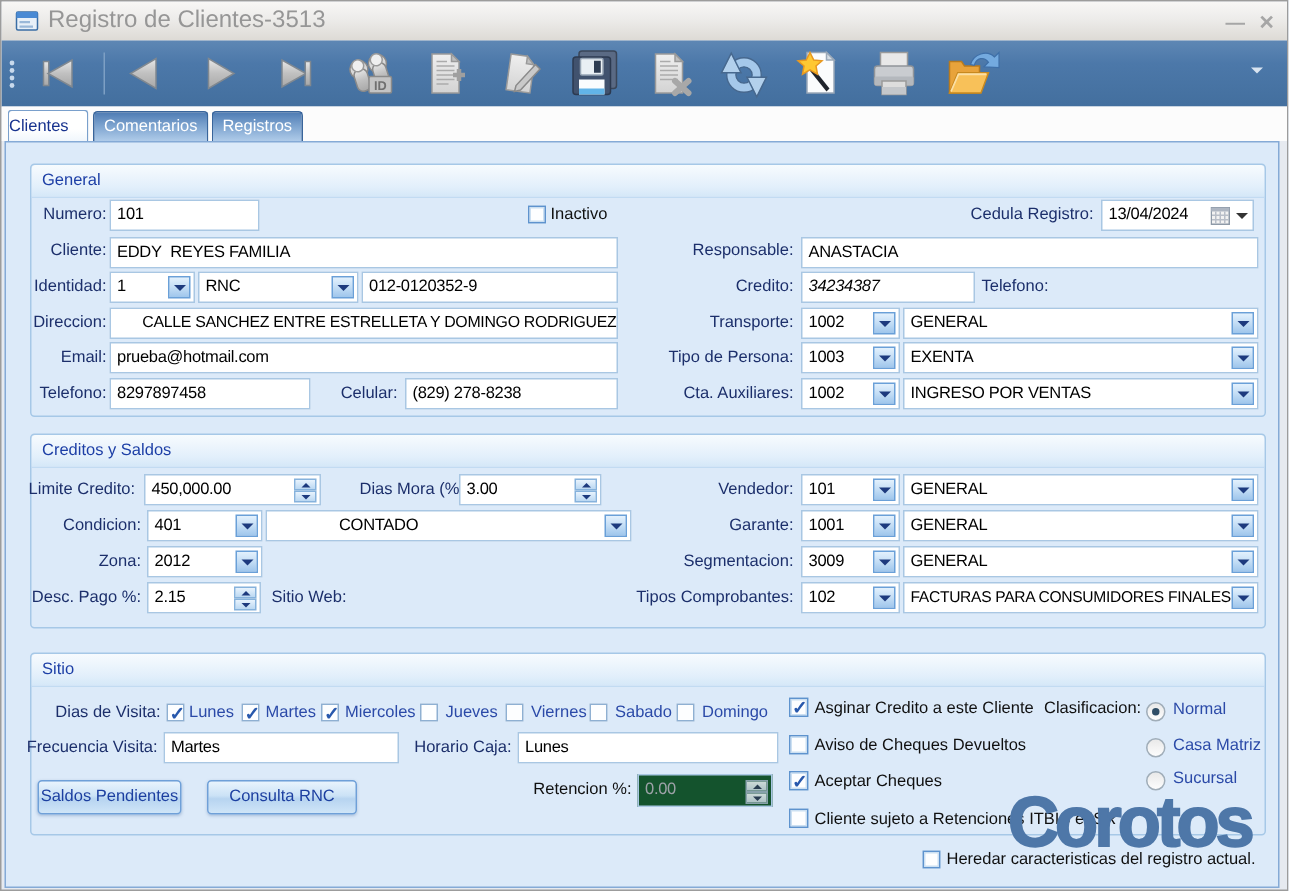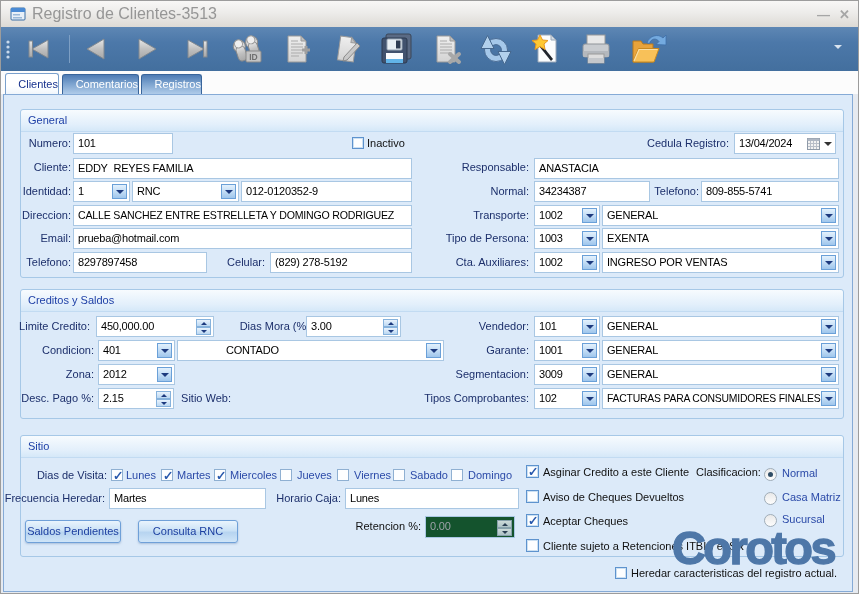--- a/index.html
+++ b/index.html
@@ -5,22 +5,22 @@
   html,body{margin:0;padding:0;}
   body{font-family:"Liberation Sans", sans-serif;}
   .window{position:relative;width:859px;height:594px;overflow:hidden;background:#E6EAF0;box-sizing:border-box;border:1px solid #9C9C9C;}
   .titlebar{position:absolute;left:0;top:0;width:859px;height:26px;background:linear-gradient(180deg,#F8F7F6 0%,#EDECEA 45%,#DDDAD5 100%);}
   .title-text{position:absolute;left:31px;top:4px;font-size:16px;color:#969696;}
   .tbtn{position:absolute;top:6px;font-size:13px;font-weight:bold;color:#A6A6A6;}
   .toolbar{position:absolute;left:0;top:26px;width:859px;height:44px;background:linear-gradient(180deg,#6C92BE 0%,#56809F 10%,#4E7AAB 55%,#44709F 100%);}
   .toolbar{background:linear-gradient(180deg,#5E87B4 0%,#4C78A9 35%,#436F9E 100%);}
   .tsep{position:absolute;left:68px;top:8px;width:1px;height:28px;background:#7D9FC4;}
   .tabstrip{position:absolute;left:0;top:70px;width:859px;height:23px;background:#FCFCFC;}
-  .tab-active{position:absolute;left:4px;top:72px;width:54px;height:21px;background:linear-gradient(180deg,#FFFFFF 60%,#F0F6FC 100%);border:1px solid #7AA0CC;border-bottom:none;border-radius:3px 3px 0 0;box-sizing:border-box;color:#17328E;font-size:11px;text-align:right;line-height:20px;z-index:3;}
-  .tab-i{position:absolute;top:73px;height:20px;background:linear-gradient(180deg,#4F7CB4 0%,#7BA2CE 45%,#AFCBE9 100%);border:1px solid #39659B;border-bottom:none;border-radius:3px 3px 0 0;box-sizing:border-box;color:#FFFFFF;font-size:11px;text-align:right;line-height:19px;z-index:2;}
+  .tab-active{position:absolute;left:4px;top:72px;width:54px;height:21px;background:linear-gradient(180deg,#FFFFFF 60%,#F0F6FC 100%);border:1px solid #7AA0CC;border-bottom:none;border-radius:3px 3px 0 0;box-sizing:border-box;color:#17328E;font-size:11px;text-align:left;line-height:20px;z-index:3;}
+  .tab-i{position:absolute;top:73px;height:20px;background:linear-gradient(180deg,#4F7CB4 0%,#7BA2CE 45%,#AFCBE9 100%);border:1px solid #39659B;border-bottom:none;border-radius:3px 3px 0 0;box-sizing:border-box;color:#FFFFFF;font-size:11px;text-align:center;line-height:19px;z-index:2;}
   .page{position:absolute;left:2px;top:93px;width:850px;height:498px;background:#DCEAF9;border:1px solid #85AAD6;box-sizing:border-box;}
   .gb{position:absolute;left:19px;width:824px;border:1px solid #A6C8E7;border-radius:3px;box-sizing:border-box;}
   .gb-h{height:21px;background:linear-gradient(180deg,#F7FBFE 0%,#E2EFFB 70%,#D5E8F8 100%);border-bottom:1px solid #C2DBF2;border-radius:3px 3px 0 0;color:#1D3FA6;font-size:11px;line-height:21px;padding-left:7px;}
   .lbl{position:absolute;font-size:11px;color:#1C2F6B;text-align:right;white-space:nowrap;}
   .txt{position:absolute;font-size:11px;white-space:nowrap;}
   .inp{position:absolute;height:21px;background:#FFFFFF;border:1px solid #A9C7E3;box-sizing:border-box;font-size:11px;color:#000;line-height:19px;padding-left:4px;letter-spacing:-0.2px;white-space:nowrap;overflow:hidden;}
   .dd{position:absolute;top:2px;width:15px;height:15px;background:linear-gradient(180deg,#E3F1FD 0%,#C3DDF5 50%,#9FC6EC 100%);border:1px solid #6AA0D8;box-sizing:border-box;}
   .dd:after{content:"";position:absolute;left:3px;top:5px;width:0;height:0;border-left:4px solid transparent;border-right:4px solid transparent;border-top:4px solid #1D3A7E;}
   .spin{position:absolute;top:2px;right:2px;width:15px;height:15px;}
   .spin .u,.spin .d{position:absolute;left:0;width:15px;height:8px;background:linear-gradient(180deg,#E8F3FD 0%,#BBD8F2 100%);border:1px solid #86B2DC;box-sizing:border-box;}
@@ -224,62 +224,61 @@
 
   <div class="lbl" style="left:0;top:160px;width:70px;">Cliente:</div>
   <div class="inp" style="left:72px;top:157px;width:339px;">EDDY&nbsp; REYES FAMILIA</div>
   <div class="lbl" style="left:360px;top:160px;width:168px;">Responsable:</div>
   <div class="inp" style="left:533px;top:157px;width:305px;">ANASTACIA</div>
 
   <div class="lbl" style="left:0;top:184px;width:70px;">Identidad:</div>
   <div class="inp" style="left:72px;top:180px;width:57px;">1<div class="dd" style="right:2px;"></div></div>
   <div class="inp" style="left:131px;top:180px;width:107px;">RNC<div class="dd" style="right:2px;"></div></div>
   <div class="inp" style="left:240px;top:180px;width:171px;">012-0120352-9</div>
-  <div class="lbl" style="left:360px;top:184px;width:168px;">Normal:</div>
-  <div class="inp" style="left:533px;top:180px;width:116px;">34234387</div>
+  <div class="lbl" style="left:360px;top:184px;width:168px;">Credito:</div>
+  <div class="inp" style="left:533px;top:180px;width:116px;font-style:italic;">34234387</div>
   <div class="lbl" style="left:560px;top:184px;width:138px;">Telefono:</div>
-  <div class="inp" style="left:700px;top:180px;width:138px;">809-855-5741</div>
 
   <div class="lbl" style="left:0;top:208px;width:70px;">Direccion:</div>
-  <div class="inp" style="left:72px;top:204px;width:339px;font-size:10.6px;">CALLE SANCHEZ ENTRE ESTRELLETA Y DOMINGO RODRIGUEZ</div>
+  <div class="inp" style="left:72px;top:204px;width:339px;font-size:10.6px;text-align:right;">CALLE SANCHEZ ENTRE ESTRELLETA Y DOMINGO RODRIGUEZ</div>
   <div class="lbl" style="left:360px;top:208px;width:168px;">Transporte:</div>
   <div class="inp" style="left:533px;top:204px;width:66px;">1002<div class="dd" style="right:2px;"></div></div>
   <div class="inp" style="left:601px;top:204px;width:237px;">GENERAL<div class="dd" style="right:2px;"></div></div>
 
   <div class="lbl" style="left:0;top:231px;width:70px;">Email:</div>
   <div class="inp" style="left:72px;top:227px;width:339px;">prueba@hotmail.com</div>
   <div class="lbl" style="left:360px;top:231px;width:168px;">Tipo de Persona:</div>
   <div class="inp" style="left:533px;top:227px;width:66px;">1003<div class="dd" style="right:2px;"></div></div>
   <div class="inp" style="left:601px;top:227px;width:237px;">EXENTA<div class="dd" style="right:2px;"></div></div>
 
   <div class="lbl" style="left:0;top:255px;width:70px;">Telefono:</div>
   <div class="inp" style="left:72px;top:251px;width:134px;">8297897458</div>
   <div class="lbl" style="left:160px;top:255px;width:104px;">Celular:</div>
-  <div class="inp" style="left:269px;top:251px;width:142px;">(829) 278-5192</div>
+  <div class="inp" style="left:269px;top:251px;width:142px;">(829) 278-8238</div>
   <div class="lbl" style="left:360px;top:255px;width:168px;">Cta. Auxiliares:</div>
   <div class="inp" style="left:533px;top:251px;width:66px;">1002<div class="dd" style="right:2px;"></div></div>
   <div class="inp" style="left:601px;top:251px;width:237px;">INGRESO POR VENTAS<div class="dd" style="right:2px;"></div></div>
 
   <div class="lbl" style="left:0;top:319px;width:89px;">Limite Credito:</div>
   <div class="inp" style="left:95px;top:315px;width:118px;">450,000.00<div class="spin">
         <div class="u"></div>
         <div class="d"></div>
       </div></div>
   <div class="lbl" style="left:180px;top:319px;width:132px;">Dias Mora (%):</div>
   <div class="inp" style="left:305px;top:315px;width:95px;">3.00<div class="spin">
         <div class="u"></div>
         <div class="d"></div>
       </div></div>
   <div class="lbl" style="left:360px;top:319px;width:168px;">Vendedor:</div>
   <div class="inp" style="left:533px;top:315px;width:66px;">101<div class="dd" style="right:2px;"></div></div>
   <div class="inp" style="left:601px;top:315px;width:237px;">GENERAL<div class="dd" style="right:2px;"></div></div>
 
   <div class="lbl" style="left:0;top:343px;width:93px;">Condicion:</div>
   <div class="inp" style="left:97px;top:339px;width:77px;">401<div class="dd" style="right:2px;"></div></div>
-  <div class="inp" style="left:176px;top:339px;width:267px;padding-left:48px;">CONTADO<div class="dd" style="right:2px;"></div></div>
+  <div class="inp" style="left:176px;top:339px;width:244px;padding-left:48px;">CONTADO<div class="dd" style="right:2px;"></div></div>
   <div class="lbl" style="left:360px;top:343px;width:168px;">Garante:</div>
   <div class="inp" style="left:533px;top:339px;width:66px;">1001<div class="dd" style="right:2px;"></div></div>
   <div class="inp" style="left:601px;top:339px;width:237px;">GENERAL<div class="dd" style="right:2px;"></div></div>
 
   <div class="lbl" style="left:0;top:367px;width:93px;">Zona:</div>
   <div class="inp" style="left:97px;top:363px;width:77px;">2012<div class="dd" style="right:2px;"></div></div>
   <div class="lbl" style="left:360px;top:367px;width:168px;">Segmentacion:</div>
   <div class="inp" style="left:533px;top:363px;width:66px;">3009<div class="dd" style="right:2px;"></div></div>
   <div class="inp" style="left:601px;top:363px;width:237px;">GENERAL<div class="dd" style="right:2px;"></div></div>
 
@@ -308,21 +307,21 @@
   <div class="txt" style="left:229px;top:468px;color:#2B4AA8;">Miercoles</div>
   <div class="chk" style="left:279px;top:468px;"></div>
   <div class="txt" style="left:296px;top:468px;color:#2B4AA8;">Jueves</div>
   <div class="chk" style="left:336px;top:468px;"></div>
   <div class="txt" style="left:353px;top:468px;color:#2B4AA8;">Viernes</div>
   <div class="chk" style="left:392px;top:468px;"></div>
   <div class="txt" style="left:409px;top:468px;color:#2B4AA8;">Sabado</div>
   <div class="chk" style="left:450px;top:468px;"></div>
   <div class="txt" style="left:467px;top:468px;color:#2B4AA8;">Domingo</div>
 
-  <div class="lbl" style="left:0;top:491px;width:104px;">Frecuencia Heredar:</div>
+  <div class="lbl" style="left:0;top:491px;width:104px;">Frecuencia Visita:</div>
   <div class="inp" style="left:108px;top:487px;width:157px;">Martes</div>
   <div class="lbl" style="left:240px;top:491px;width:100px;">Horario Caja:</div>
   <div class="inp" style="left:344px;top:487px;width:174px;">Lunes</div>
 
   <div class="btn" style="left:137px;top:519px;width:100px;">Consulta RNC</div>
   <div class="btn" style="left:24px;top:519px;width:96px;">Saldos Pendientes</div>
   <div class="lbl" style="left:280px;top:519px;width:140px;color:#101010;">Retencion %:</div>
   <div class="inp" style="left:424px;top:515px;width:90px;height:22px;background:#14532d;color:#9DA2A8;">0.00<div class="spin" style="top:3px;filter:grayscale(0.55) opacity(0.85);">
         <div class="u"></div>
         <div class="d"></div>

